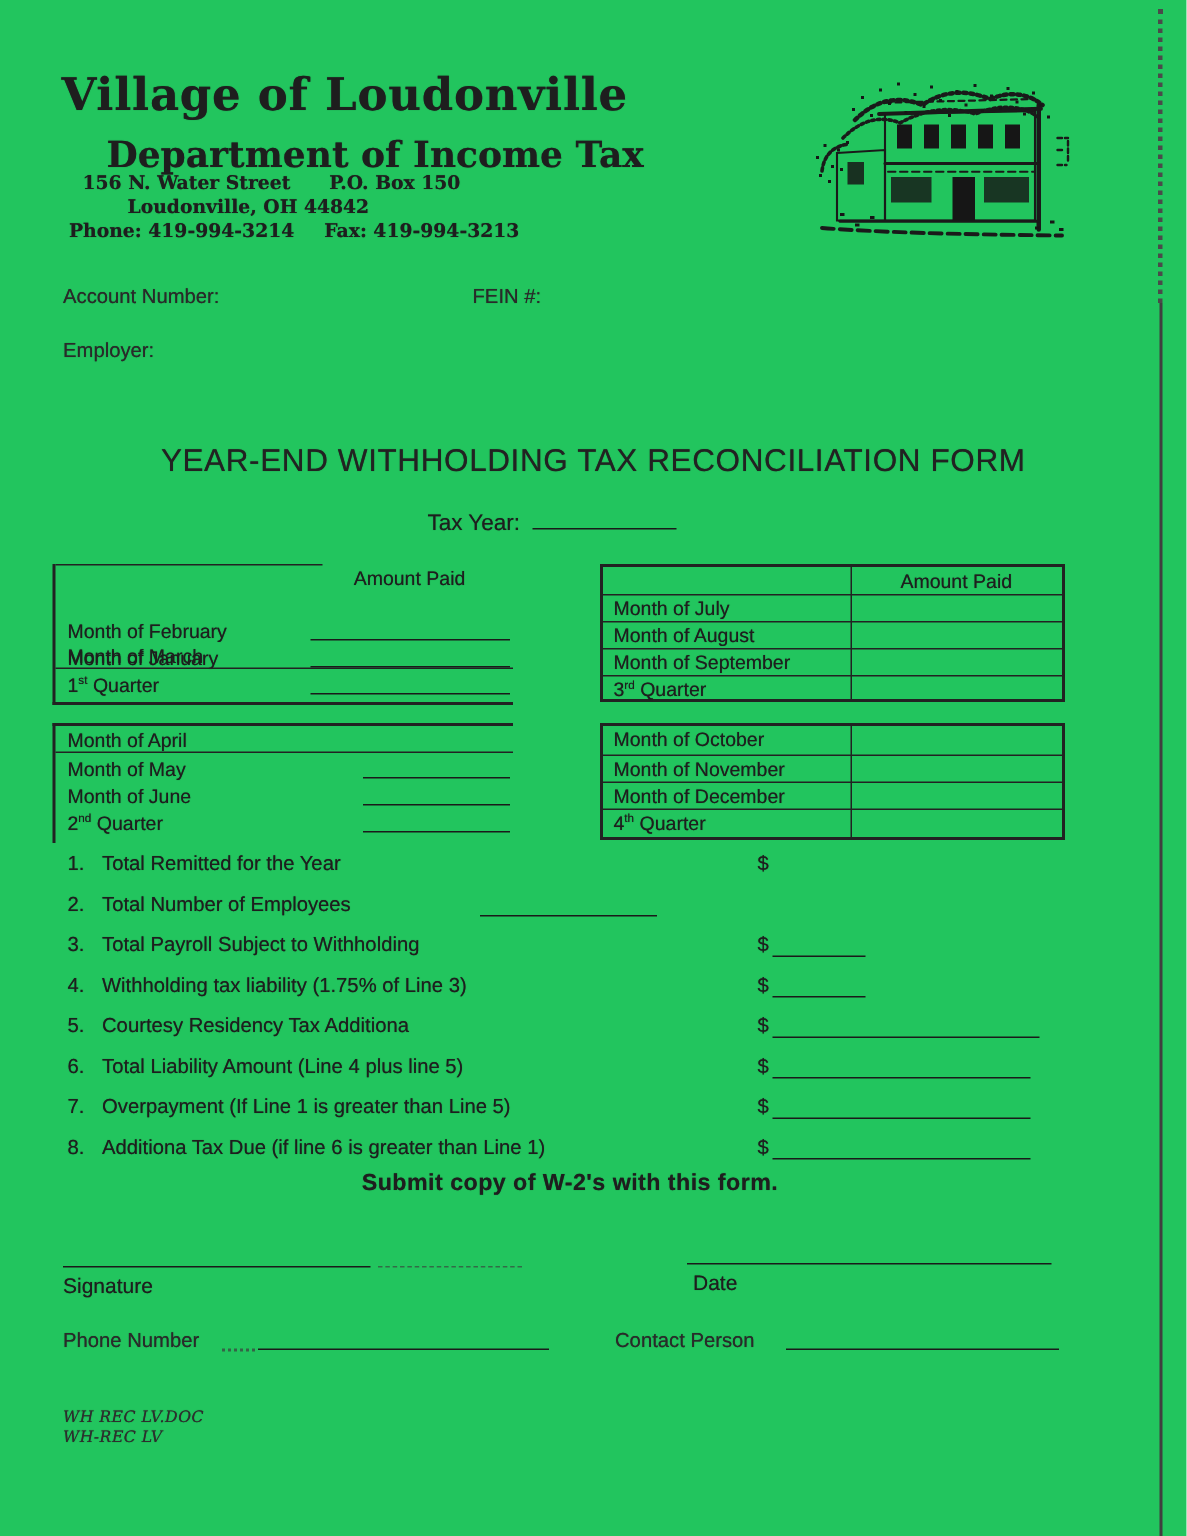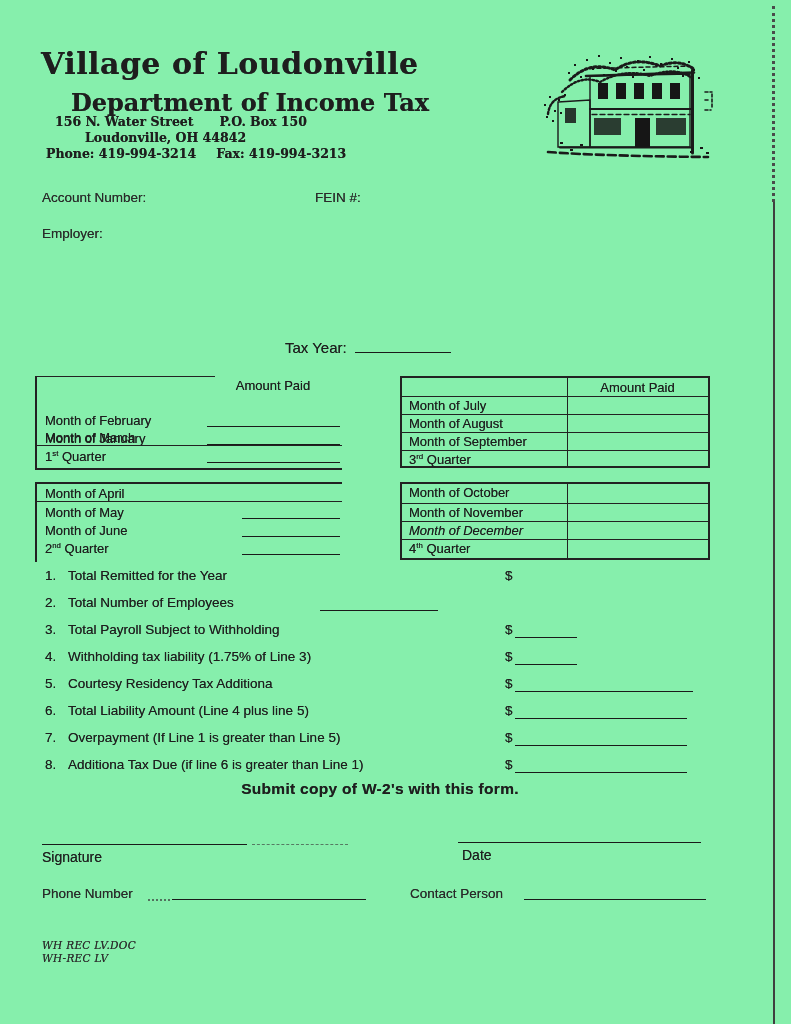--- a/index.html
+++ b/index.html
@@ -1,17 +1,17 @@
 <!DOCTYPE html>
 <html><head>
 <meta charset="utf-8">
 <style>
   html,body{margin:0;padding:0;background:#ffffff;}
   .page{
-    position:relative;width:791px;height:1024px;background:#86efac;
+    position:relative;width:791px;height:1024px;background:#22c55e;
     font-family:"Liberation Sans","DejaVu Sans",sans-serif;color:#1e1e1e;
     overflow:hidden;text-shadow:0 0 .5px rgba(30,30,30,.75);
   }
   .abs{position:absolute;}
   .serif{font-family:"DejaVu Serif","Liberation Serif",serif;font-weight:700;}
   
   .org{left:41px;top:46px;font-size:30px;letter-spacing:.5px;}
   .dept{left:71px;top:88px;font-size:24px;}
   .addr1{left:55px;top:114px;font-size:12.5px;}
   .addr2{left:85px;top:130px;font-size:12.5px;}
@@ -143,20 +143,21 @@
           <rect x="160" y="95" width="3" height="2"></rect>
           <rect x="166" y="100" width="3" height="2"></rect>
       </g>
     </svg>
   </div>
 
   <div class="abs lbl" style="left:42px;top:190px;">Account Number:</div>
   <div class="abs lbl" style="left:315px;top:190px;">FEIN #:</div>
   <div class="abs lbl" style="left:42px;top:226px;">Employer:</div>
 
+  <div class="abs title">YEAR-END WITHHOLDING TAX RECONCILIATION FORM</div>
   <div class="abs taxyear">
     <span>Tax Year:</span><span class="blank"></span>
   </div>
 
   <div class="qbox q1">
     <div class="amt-head-q1">Amount Paid</div>
     <div class="qrow" style="top:19px;margin-top:35px;">
       <span class="mlabel">Month of January</span>
       <span class="amt-line"></span>
     </div>
@@ -217,21 +218,21 @@
   <div class="grid q4">
     <div class="vline"></div>
     <div class="grow" style="top:0;border-top:none;height:19px;">
       <span class="mlabel">Month of October</span>
       <span class="gcell"></span>
     </div>
     <div class="grow" style="top:19px;height:18px;">
       <span class="mlabel">Month of November</span>
       <span class="gcell"></span>
     </div>
-    <div class="grow" style="top:37px;height:18px;font-style:italic;">
+    <div class="grow" style="top:37px;height:18px;">
       <span class="mlabel">Month of December</span>
       <span class="gcell"></span>
     </div>
     <div class="grow" style="top:55px;height:19px;">
       <span class="mlabel"><span>4</span><sup>th</sup> <span>Quarter</span></span>
       <span class="gcell"></span>
     </div>
   </div>
 
   <div class="flines">

